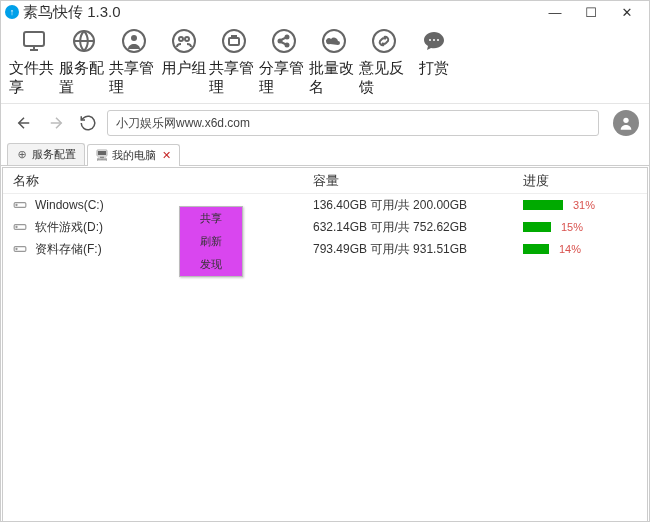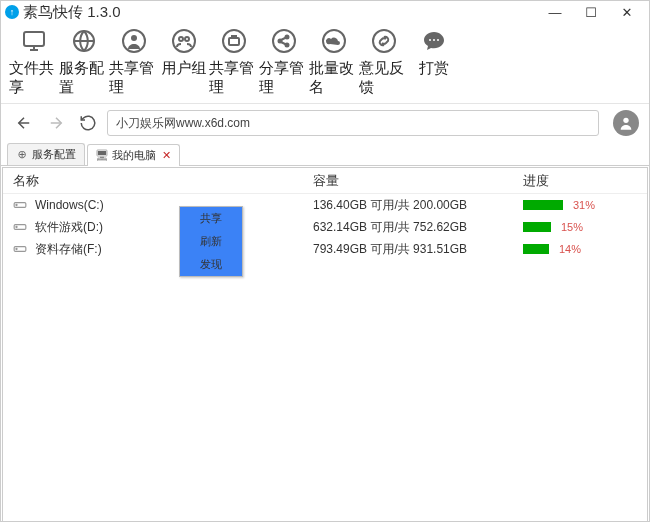--- a/index.html
+++ b/index.html
@@ -27,21 +27,21 @@
 .col-name { width: 300px; }
 .col-cap { width: 210px; }
 .col-prog { flex: 1; }
 .row { display: flex; height: 22px; align-items: center; padding-left: 10px; font-size: 12px; color: #333; }
 .row .drive-icon { width: 16px; color: #999; margin-right: 6px; display:inline-flex; }
 .row .rname { width: 278px; }
 .row .rcap { width: 210px; }
 .row .rprog { flex: 1; display: flex; align-items: center; gap: 10px; }
 .bar { width: 40px; height: 10px; background: #0a0; }
 .pct { color: #d9534f; font-size: 11px; text-align: right; }
-.context-menu { position: absolute; left: 178px; top: 205px; width: 64px; background: #3b82f6; border: 1px solid #bbb; box-shadow: 1px 1px 2px rgba(0,0,0,.2); }
+.context-menu { position: absolute; left: 178px; top: 205px; width: 64px; background: #d946ef; border: 1px solid #bbb; box-shadow: 1px 1px 2px rgba(0,0,0,.2); }
 .context-menu div { padding: 4px 0; text-align: center; font-size: 11px; color: #333; }
 svg { display: block; }
 </style>
 </head>
 <body>
 
 <div class="titlebar">
   <span class="app-icon">↑</span>
   <span class="title-text">素鸟快传 1.3.0</span>
   <div class="window-controls">

